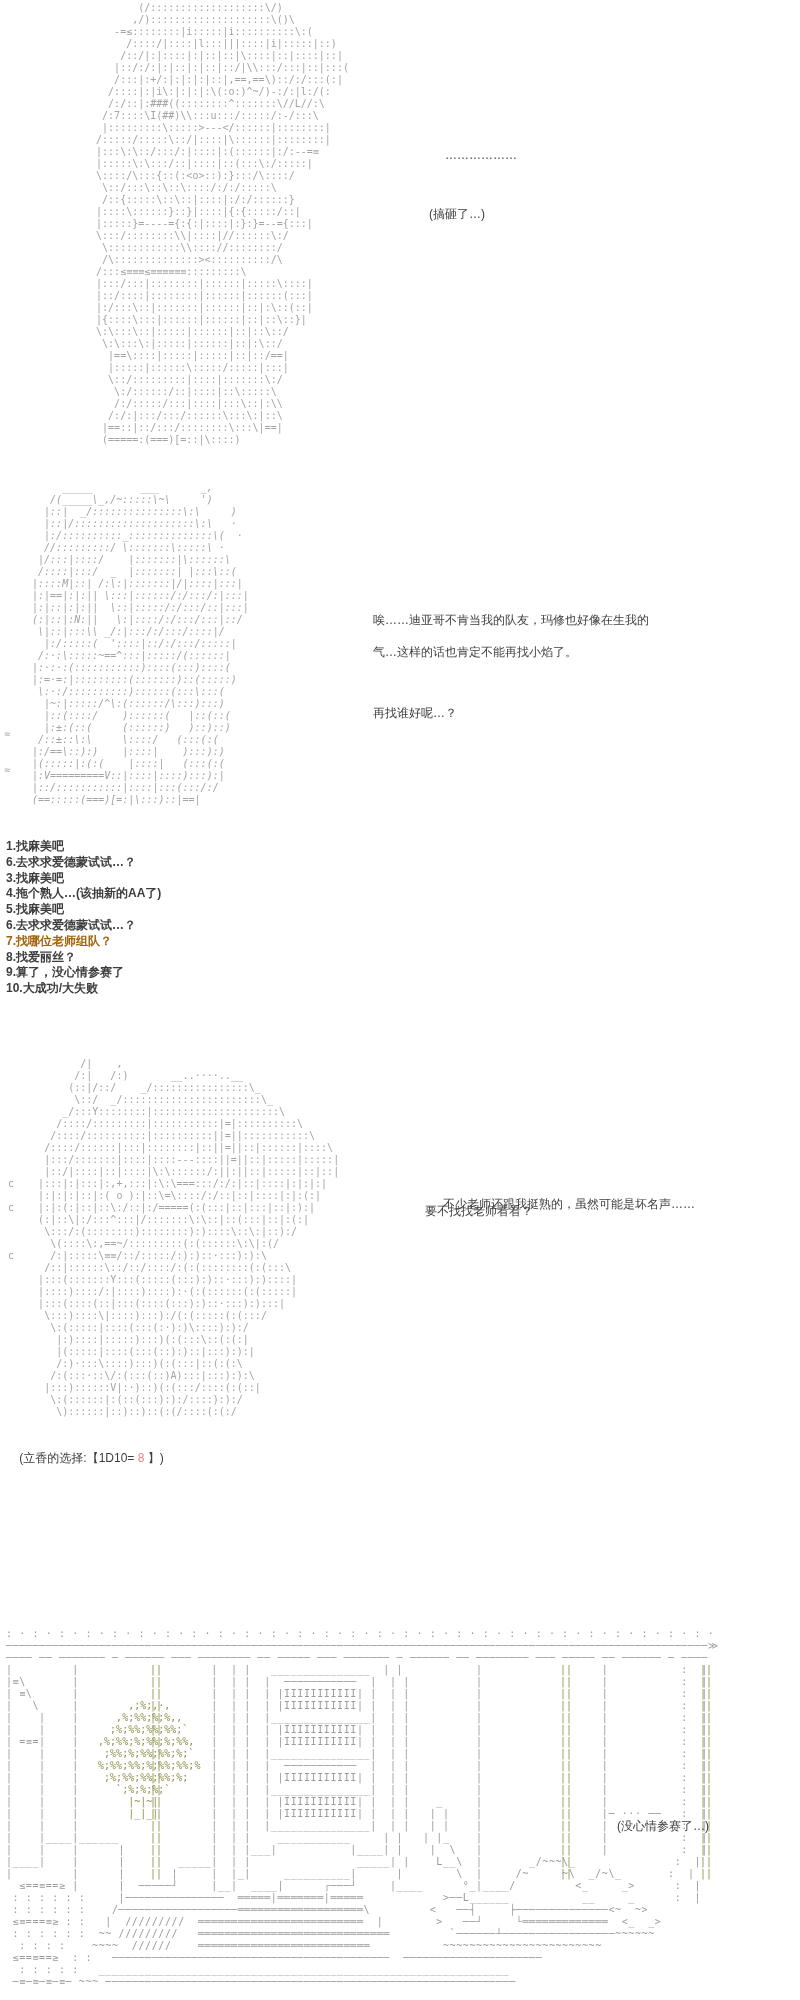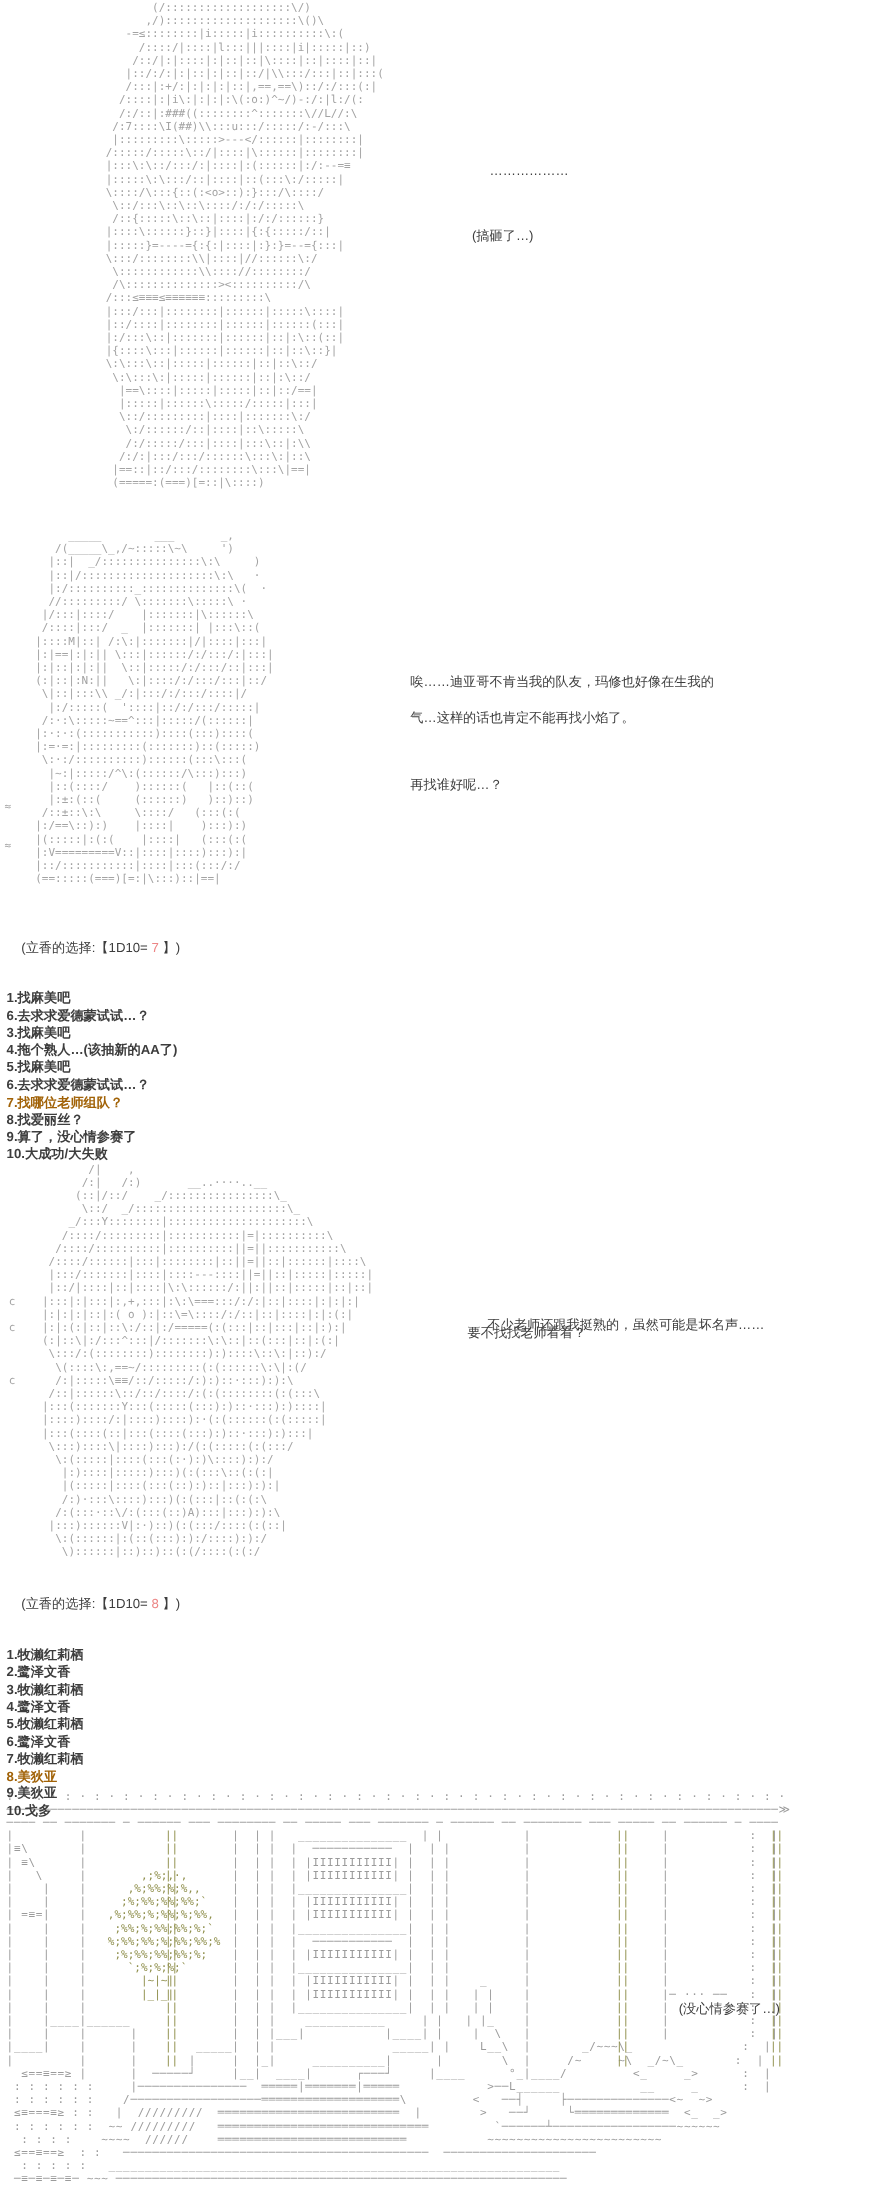--- a/index.html
+++ b/index.html
@@ -55,21 +55,21 @@
     \:\:::\:|:::::|::::::|::|:\::/
      |==\::::|:::::|:::::|::|::/==|
      |:::::|::::::\:::::/:::::|:::|
      \::/:::::::::|::::|:::::::\:/
       \:/::::::/::|::::|::\:::::\
       /:/:::::/:::|::::|:::\::|:\\
      /:/:|:::/:::/::::::\:::\:|::\
     |==::|::/:::/::::::::\:::\|==|
     (=====:(===)[=::|\::::)</pre>
 
-<pre class="aa" style="left:20px;top:482px;">       _____        ___       _,
+<pre class="aa" style="left:20px;top:482px;font-style:italic;">       _____        ___       _,
      /(_____\_,/~:::::\~\     ')
     |::|  _/:::::::::::::::\:\     )
     |::|/::::::::::::::::::::\:\   ·
     |:/::::::::::_::::::::::::::\(  ·
     //:::::::::/ \:::::::\:::::\ ·
    |/:::|::::/    |:::::::|\::::::\
    /::::|:::/  _  |:::::::| |:::\::(
   |::::M|::| /:\:|:::::::|/|::::|:::|
   |:|==|:|:|| \:::|::::::/:/:::/:|:::|
   |:|::|:|:||  \::|:::::/:/:::/::|:::|
@@ -226,23 +226,20 @@
         |_|_|</pre>
 
 <div class="txt" style="left:445px;top:148px;">………………</div>
 <div class="txt" style="left:429px;top:206px;">(搞砸了…)</div>
 
 <div class="txt" style="left:373px;top:612px;">唉……迪亚哥不肯当我的队友，玛修也好像在生我的</div>
 <div class="txt" style="left:373px;top:644px;">气…这样的话也肯定不能再找小焰了。</div>
 <div class="txt" style="left:373px;top:705px;">再找谁好呢…？</div>
 
 <div class="choice" style="left:6px;top:839px;">
-  <div class="choice-header">
-    <span>(立香的选择:【1D10= </span><span class="dice">7</span><span> 】)</span>
-  </div>
   <div class="choice-items">
       <div>1.找麻美吧</div>
       <div>6.去求求爱德蒙试试…？</div>
       <div>3.找麻美吧</div>
       <div>4.拖个熟人…(该抽新的AA了)</div>
       <div>5.找麻美吧</div>
       <div>6.去求求爱德蒙试试…？</div>
       <div class="red">7.找哪位老师组队？</div>
       <div>8.找爱丽丝？</div>
       <div>9.算了，没心情参赛了</div>
@@ -250,27 +247,15 @@
     </div>
 </div>
 
 <div class="txt" style="left:425px;top:1203px;">要不找找老师看看？</div>
 <div class="txt" style="left:410px;top:1196px;margin-left:33px;">不少老师还跟我挺熟的，虽然可能是坏名声……</div>
 
 <div class="choice" style="left:6px;top:1436px;">
   <div class="choice-header">
     <span>(立香的选择:【1D10= </span><span class="dice">8</span><span> 】)</span>
   </div>
-  <div class="choice-items">
-      <div>1.牧濑红莉栖</div>
-      <div>2.鹭泽文香</div>
-      <div>3.牧濑红莉栖</div>
-      <div>4.鹭泽文香</div>
-      <div>5.牧濑红莉栖</div>
-      <div>6.鹭泽文香</div>
-      <div>7.牧濑红莉栖</div>
-      <div class="red">8.美狄亚</div>
-      <div>9.美狄亚</div>
-      <div>10.戈多</div>
-    </div>
 </div>
 
 <div class="txt" style="left:617px;top:1818px;">(没心情参赛了…)</div>
 
 </body></html>

